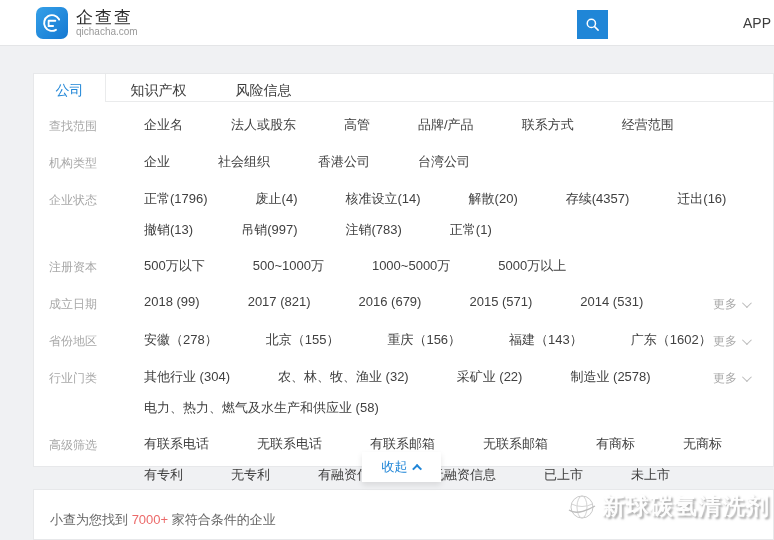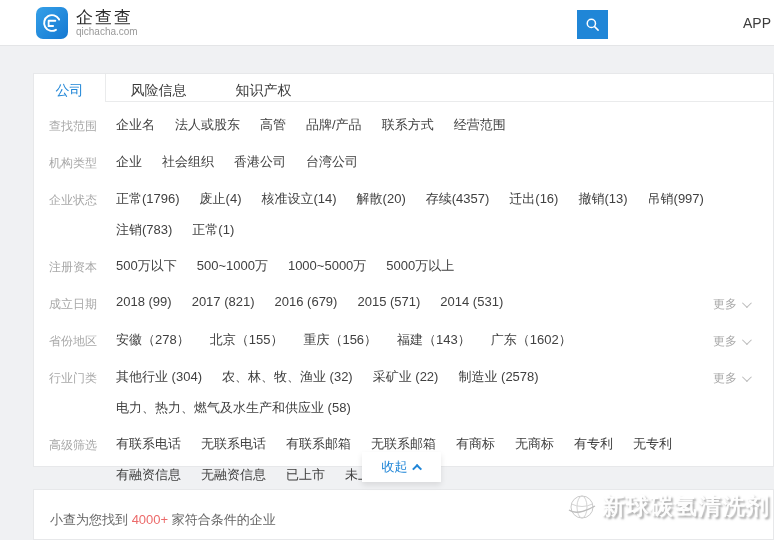--- a/index.html
+++ b/index.html
@@ -54,21 +54,21 @@
   }
 
   .filter-rows { padding-top:5px; }
   .frow { position:relative; display:flex; align-items:flex-start; padding:9px 0; }
   .flabel { width:67px; margin-left:15px; font-size:12px; color:#a8a8a8; padding-top:2px; flex:none; }
   .fopts {
     width:630px; display:flex; flex-wrap:wrap;
     column-gap:20px; row-gap:13px;
     font-size:13px; color:#404040;
   }
-  .fopt { cursor:pointer; white-space:nowrap; }
+  .fopt { cursor:pointer; white-space:nowrap;margin-left:28px; }
   .fmore {
     position:absolute; right:24px; top:11px;
     font-size:12px; color:#a9a9a9; cursor:pointer;
     display:flex; align-items:center; gap:5px;
   }
   .chev-down {
     width:7px; height:7px; border-right:1px solid #bbb; border-bottom:1px solid #bbb;
     transform:rotate(45deg) translateY(-2px); display:inline-block;
   }
 
@@ -128,22 +128,22 @@
       <line x1="12.8" y1="12.8" x2="17.5" y2="17.5" stroke="#fff" stroke-width="2" stroke-linecap="round"></line>
     </svg>
   </button>
 
   <span class="app-link">APP</span>
 </div>
 
 <div class="panel">
   <div class="tabs">
       <div class="tab active">公司</div>
+      <div class="tab">知识产权</div>
       <div class="tab">风险信息</div>
-      <div class="tab">知识产权</div>
     </div>
   <div class="filter-rows">
       <div class="frow">
         <div class="flabel">查找范围</div>
         <div class="fopts">
           <span class="fopt">企业名</span>
           <span class="fopt">法人或股东</span>
           <span class="fopt">高管</span>
           <span class="fopt">品牌/产品</span>
           <span class="fopt">联系方式</span>
@@ -245,21 +245,21 @@
     </div>
 </div>
 
 <div class="collapse-btn">
   <span>收起</span>
   <i class="chev-up"></i>
 </div>
 
 <div class="results">
   <div class="results-text">
-    <span>小查为您找到 </span><span class="results-count">4000+</span><span> 家符合条件的企业</span>
+    <span>小查为您找到 </span><span class="results-count">7000+</span><span> 家符合条件的企业</span>
   </div>
 </div>
 
 <div class="watermark">
   <svg width="30" height="30" viewBox="0 0 30 30">
     <circle cx="15" cy="15" r="11" fill="rgba(255,255,255,0.95)" stroke="#c9c9c9" stroke-width="1"></circle>
     <ellipse cx="15" cy="15" rx="5" ry="11" fill="none" stroke="#d4d4d4" stroke-width="1"></ellipse>
     <path d="M4.5 12 Q15 17 25.5 12" fill="none" stroke="#d4d4d4" stroke-width="1"></path>
     <path d="M2 18 Q10 24 28 14" fill="none" stroke="#bdbdbd" stroke-width="1.4"></path>
   </svg>

